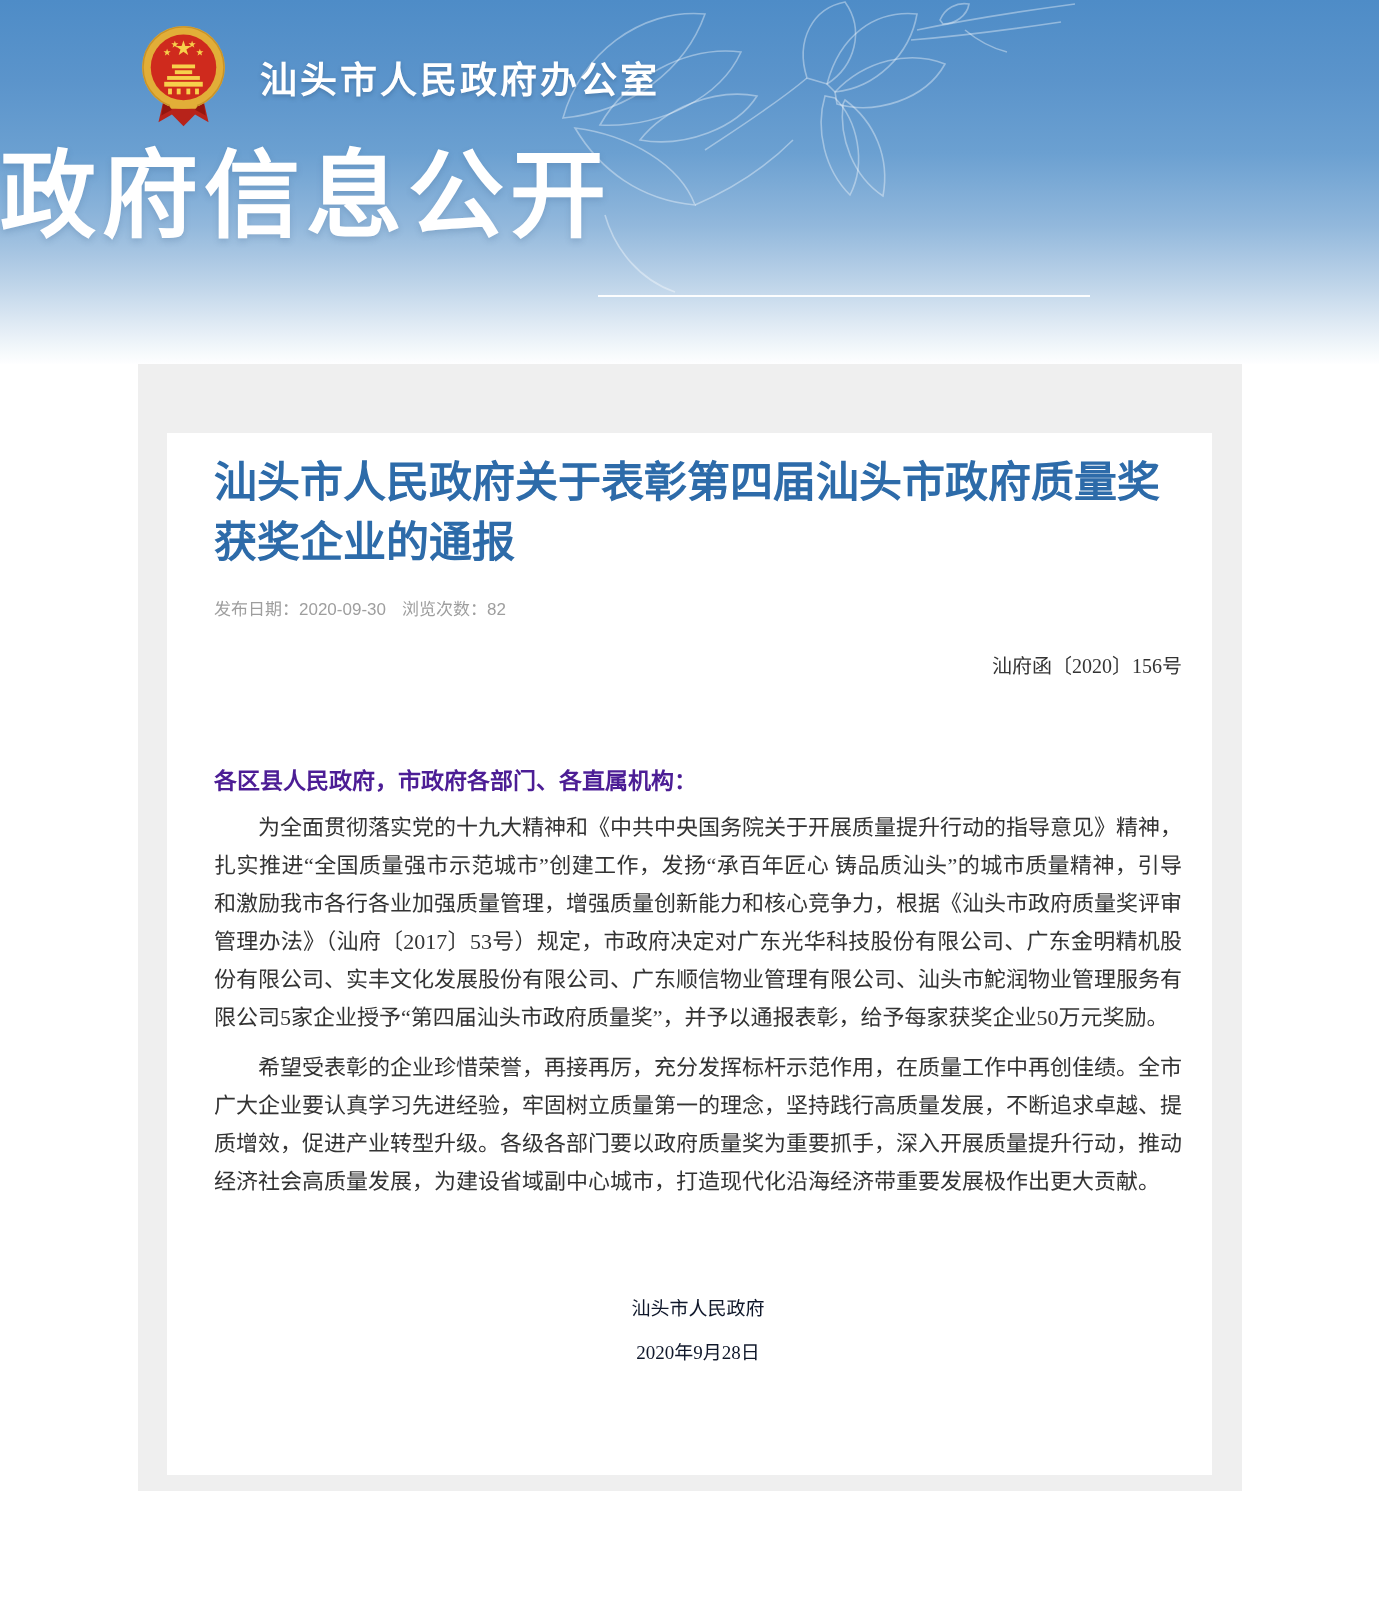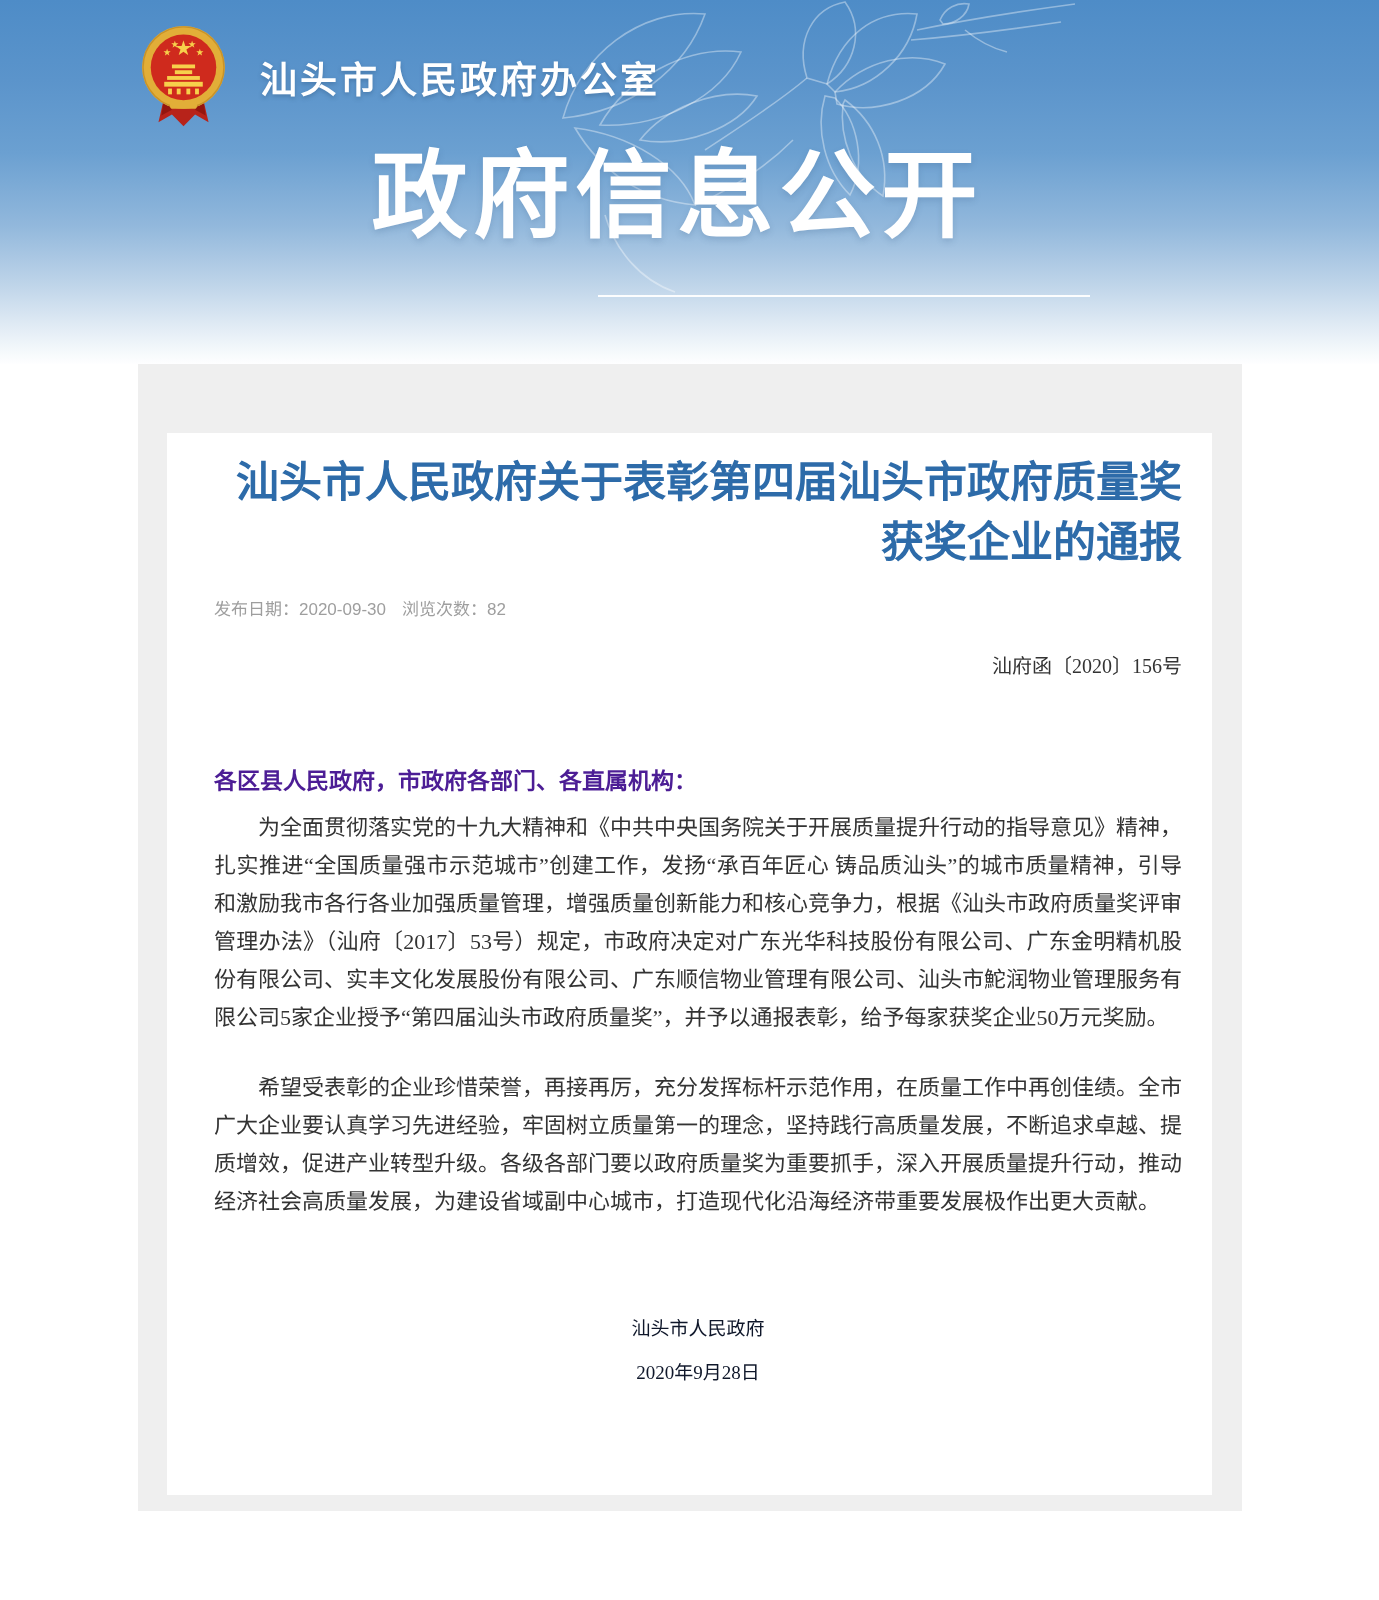--- a/index.html
+++ b/index.html
@@ -47,21 +47,21 @@
     letter-spacing: 3px;
     text-shadow: 0 2px 4px rgba(36, 72, 110, 0.35);
     white-space: nowrap;
     text-align: center;
   }
   .banner-title {
     position: absolute;
     top: 146px;
     left: 0;
     width: 1355px;
-    text-align: center;
+    text-align: left;
     color: #ffffff;
     font-size: 96px;
     line-height: 100px;
     font-weight: bold;
     letter-spacing: 6px;
     text-shadow: 0 3px 6px rgba(60, 95, 135, 0.22);
     white-space: nowrap;
   }
   .banner-underline {
     position: absolute;
@@ -84,21 +84,21 @@
     margin: 0 auto;
     background: #ffffff;
     padding: 19px 30px 100px 47px;
   }
   .doc-title {
     margin: 0;
     color: #2d6ba9;
     font-size: 43px;
     line-height: 60px;
     font-weight: bold;
-    text-align: right;
+    text-align: left;
     font-family: "Liberation Sans", sans-serif;
   }
   .meta {
     margin-top: 26px;
     text-align: left;
     color: #9e9e9e;
     font-size: 17px;
     line-height: 24px;
   }
   .meta .sep { display: inline-block; width: 16px; }
@@ -120,21 +120,21 @@
   }
   .para {
     margin: 11px 0 0 0;
     color: #333333;
     font-size: 22px;
     line-height: 38px;
     text-align: justify;
     text-indent: 2em;
     font-family: "Liberation Serif", serif;
   }
-  .para + .para { margin-top: 32px; }
+  .para + .para { margin-top: 12px; }
   .signature-block {
     margin-top: 86px;
     text-align: center;
     color: #0f172a;
     font-size: 19px;
     line-height: 44px;
     font-family: "Liberation Serif", serif;
   }
 </style>
 </head>

